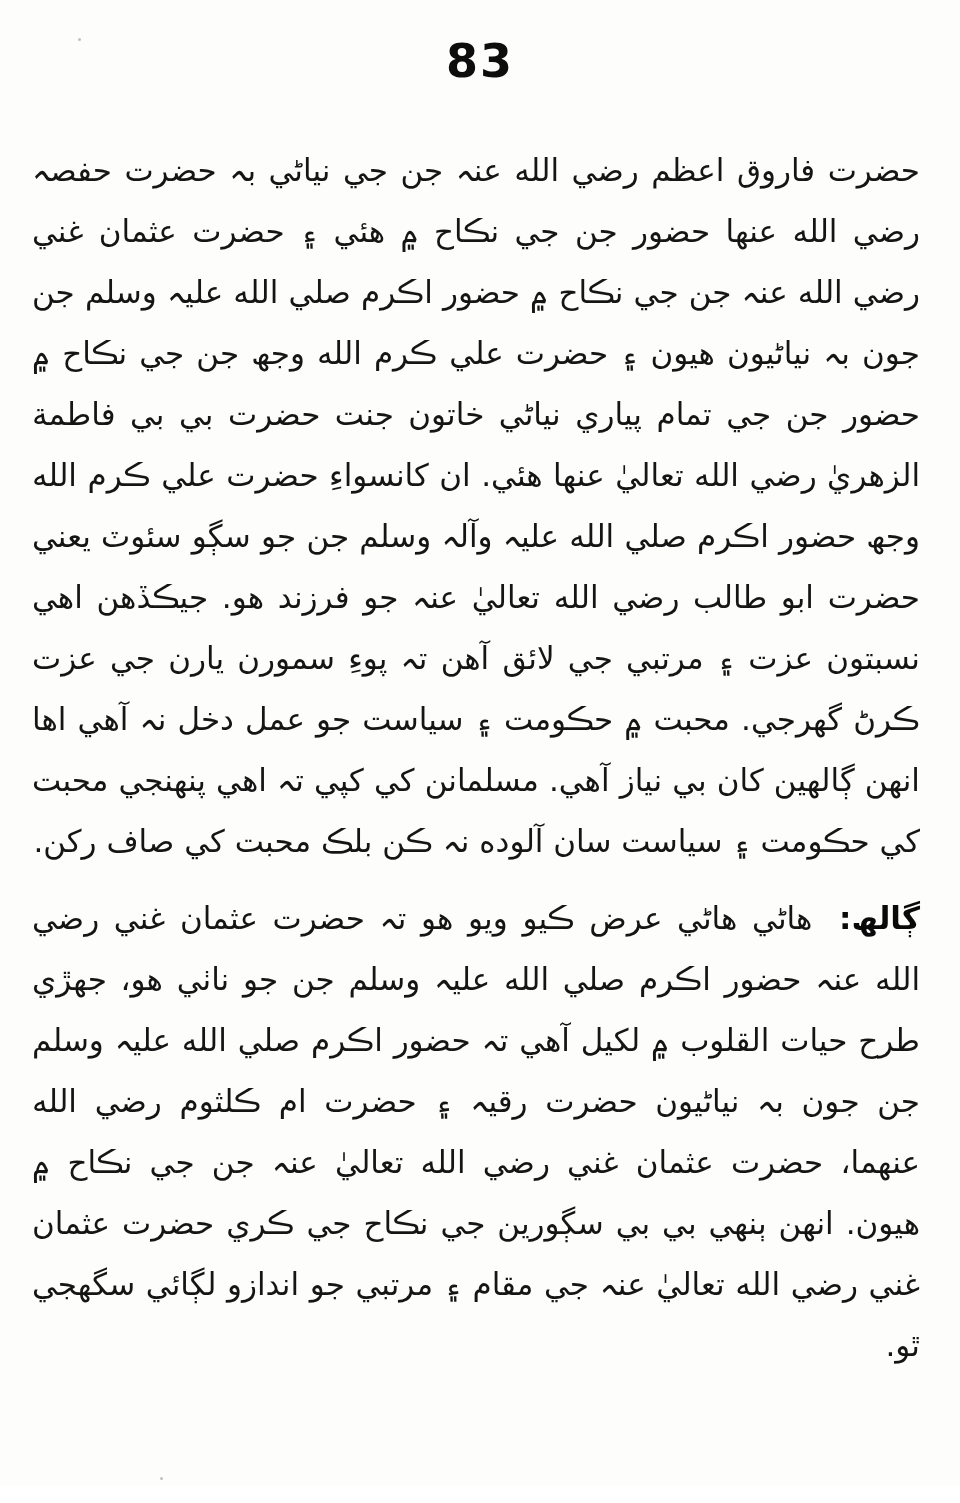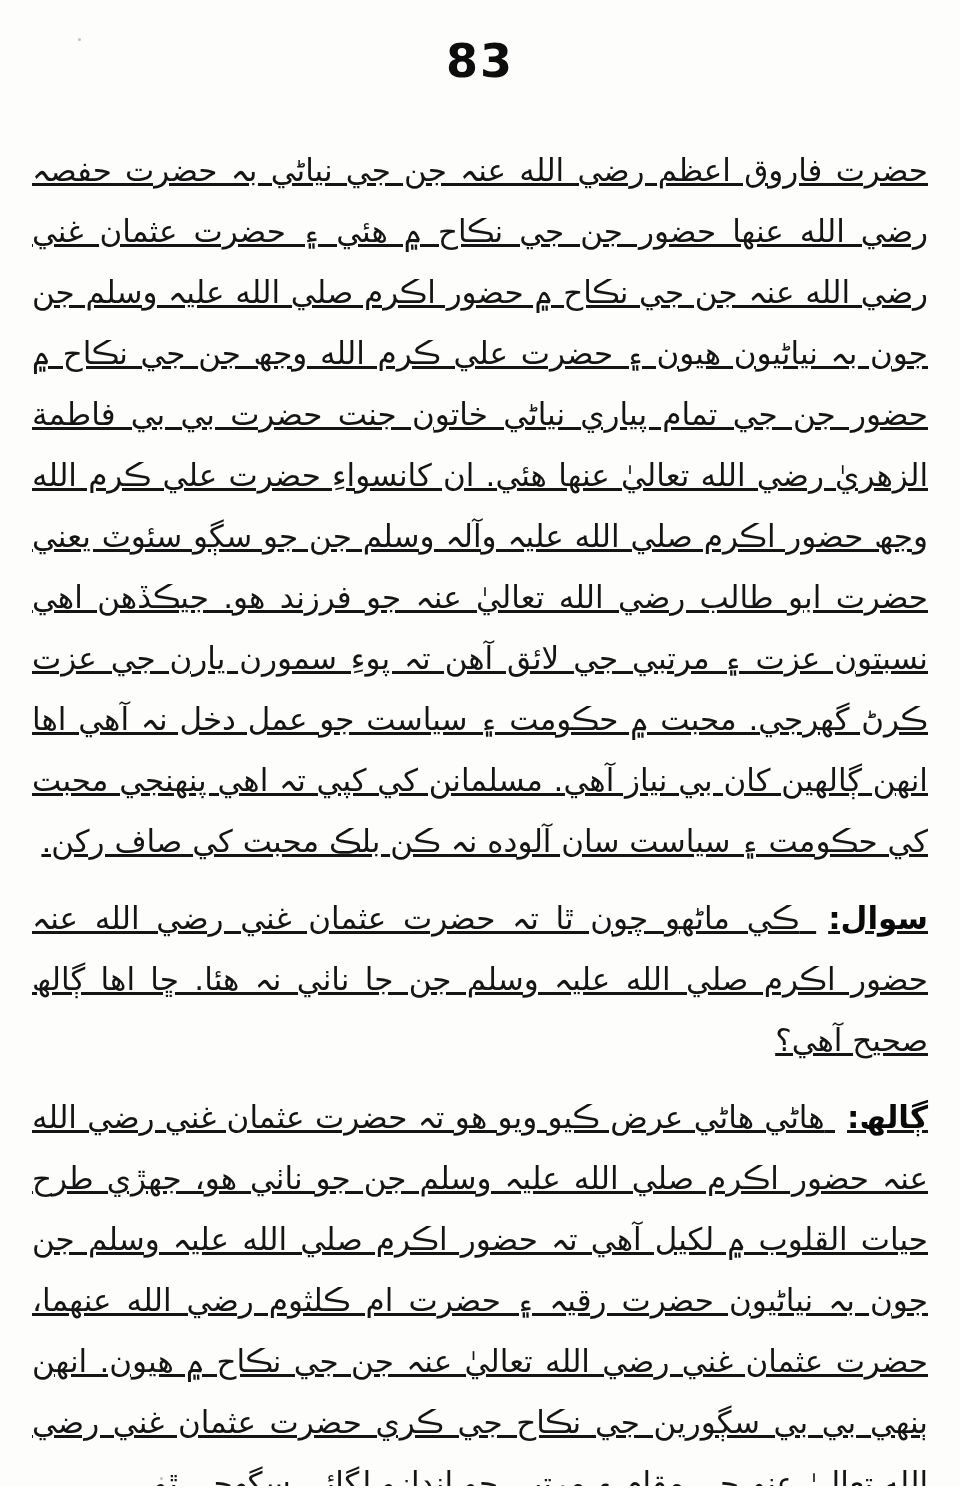--- a/index.html
+++ b/index.html
@@ -29,23 +29,22 @@
     direction: rtl;
     unicode-bidi: embed;
     margin: 52px 32px 0 32px;
     font-size: 31px;
     line-height: 61px;
     text-align: justify;
     color: #151515;
     font-weight: 500;
   }
   .text-block p {
-    margin: 0 0 16px 0;
+    margin: 0 8px 16px 0;
     padding: 0;
-    text-decoration: underline;
   }
   .body-para {
     text-align: justify;
   }
   .qa-para {
     margin-top: 6px;
   }
   .qa-label {
     font-weight: bold;
     color: #0a0a0a;
@@ -69,24 +68,20 @@
 <div class="page">
   <div class="speck s1"></div>
   <div class="speck s2"></div>
 
   <div class="page-number">83</div>
 
   <div class="text-block" lang="sd" dir="rtl">
 
     <p class="body-para">حضرت فاروق اعظم رضي الله عنہ جن جي نياڻي بہ حضرت حفصہ رضي الله عنها حضور جن جي نڪاح ۾ هئي ۽ حضرت عثمان غني رضي الله عنہ جن جي نڪاح ۾ حضور اڪرم صلي الله عليہ وسلم جن جون بہ نياڻيون هيون ۽ حضرت علي ڪرم الله وجھ جن جي نڪاح ۾ حضور جن جي تمام پياري نياڻي خاتون جنت حضرت بي بي فاطمة الزهريٰ رضي الله تعاليٰ عنها هئي. ان کانسواءِ حضرت علي ڪرم الله وجھ حضور اڪرم صلي الله عليہ وآلہ وسلم جن جو سڳو سئوٽ يعني حضرت ابو طالب رضي الله تعاليٰ عنہ جو فرزند هو. جيڪڏهن اهي نسبتون عزت ۽ مرتبي جي لائق آهن تہ پوءِ سمورن يارن جي عزت ڪرڻ گهرجي. محبت ۾ حڪومت ۽ سياست جو عمل دخل نہ آهي اها انهن ڳالهين کان بي نياز آهي. مسلمانن کي کپي تہ اهي پنهنجي محبت کي حڪومت ۽ سياست سان آلوده نہ ڪن بلڪ محبت کي صاف رکن.</p>
 
-    <p class="qa-para">
-      <span class="qa-label">سوال:</span>
-      <span>ڪي ماڻهو چون ٿا تہ حضرت عثمان غني رضي الله عنہ حضور اڪرم صلي الله عليہ وسلم جن جا ناٺي نہ هئا. ڇا اها ڳالھ صحيح آهي؟</span>
-    </p>
 
     <p class="qa-para">
       <span class="qa-label">ڳالھ:</span>
       <span>هاڻي هاڻي عرض ڪيو ويو هو تہ حضرت عثمان غني رضي الله عنہ حضور اڪرم صلي الله عليہ وسلم جن جو ناٺي هو، جهڙي طرح حيات القلوب ۾ لکيل آهي تہ حضور اڪرم صلي الله عليہ وسلم جن جون بہ نياڻيون حضرت رقيہ ۽ حضرت ام ڪلثوم رضي الله عنهما، حضرت عثمان غني رضي الله تعاليٰ عنہ جن جي نڪاح ۾ هيون. انهن ٻنهي بي بي سڳورين جي نڪاح جي ڪري حضرت عثمان غني رضي الله تعاليٰ عنہ جي مقام ۽ مرتبي جو اندازو لڳائي سگھجي ٿو.</span>
     </p>
 
   </div>
 </div>
 
 </body></html>

